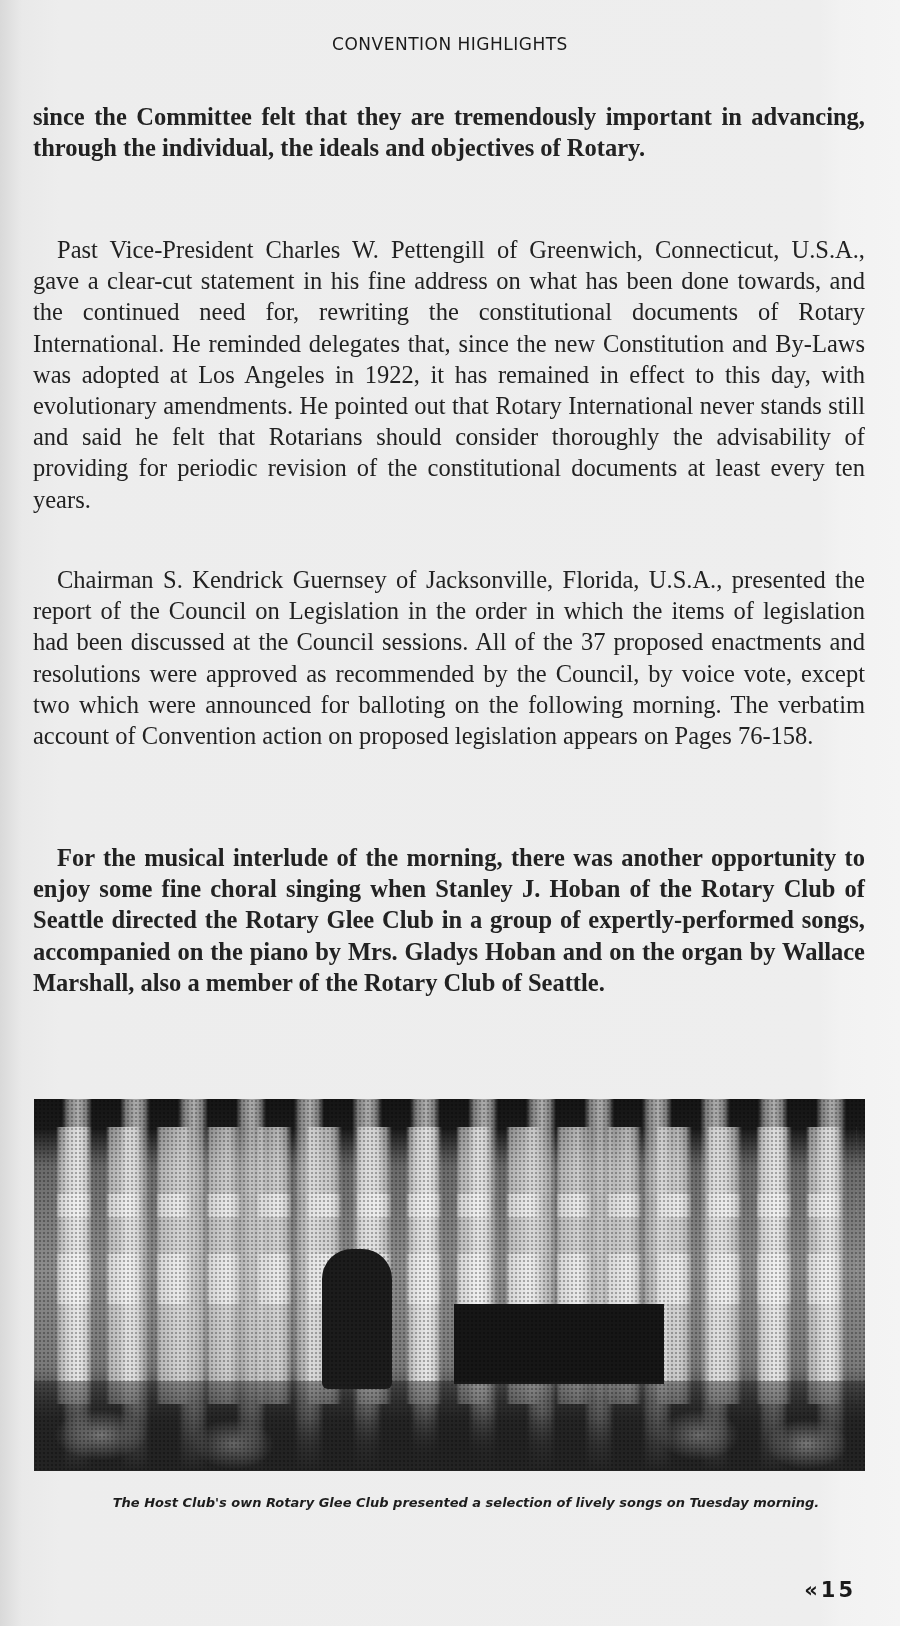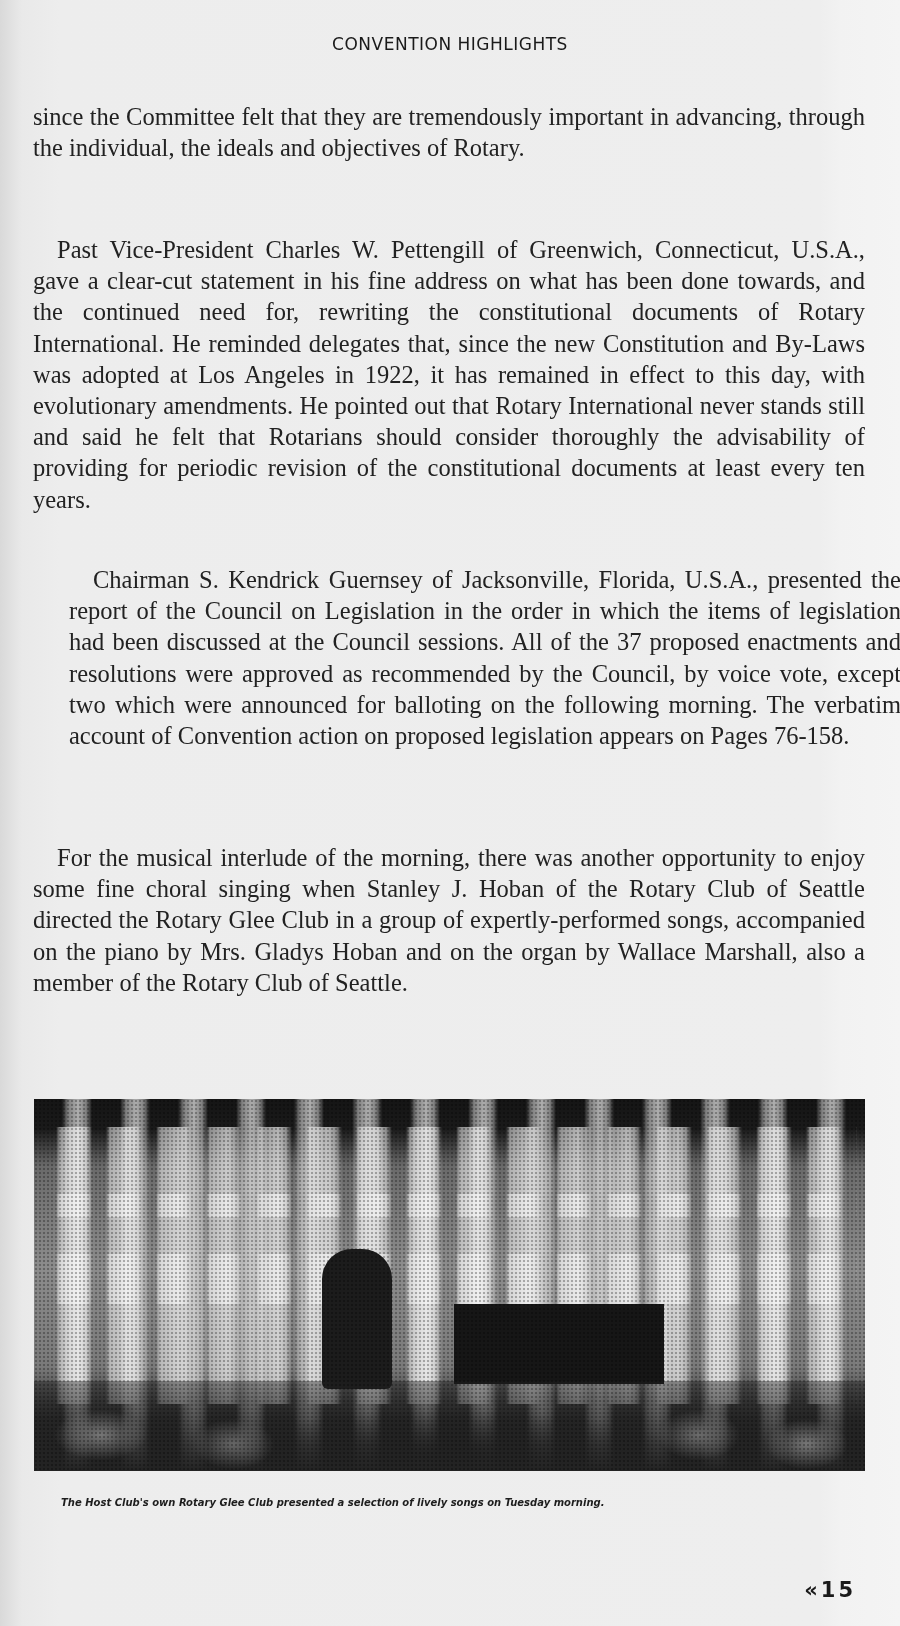--- a/index.html
+++ b/index.html
@@ -22,24 +22,24 @@
     }
     .body-text {
       position: absolute; left: 33px; width: 832px;
       font-family: "Liberation Serif", serif;
       font-size: 24.5px; line-height: 31.2px;
       text-align: justify;
       color: #222;
     }
     .body-text p { margin: 0; }
     .indent { text-indent: 24px; }
-    #p1 { top: 101px; }
+    #p1 { top: 101px; font-weight: bold; }
     #p2 { top: 234px; }
-    #p3 { top: 564px; margin-left: 36px; }
-    #p4 { top: 842px; }
+    #p3 { top: 564px; }
+    #p4 { top: 842px; font-weight: bold; }
 
     .photo {
       position: absolute; left: 34px; top: 1099px; width: 831px; height: 372px;
       background:
         radial-gradient(ellipse 40% 18% at 50% 96%, #1d1d1d 0%, transparent 70%),
         repeating-linear-gradient(90deg, rgba(220,220,220,0.0) 0px, rgba(220,220,220,0.0) 28px, rgba(215,215,215,0.55) 34px, rgba(225,225,225,0.75) 44px, rgba(215,215,215,0.55) 52px, rgba(220,220,220,0.0) 58px),
         linear-gradient(180deg, #151515 0%, #1a1a1a 8%, #6a6a6a 18%, #8d8d8d 45%, #7a7a7a 72%, #2b2b2b 86%, #222 100%);
       overflow: hidden;
     }
     .photo .halftone {
@@ -67,22 +67,23 @@
       background: radial-gradient(ellipse 8% 40% at 8% 60%, #777 0%, transparent 70%),
                   radial-gradient(ellipse 7% 40% at 24% 70%, #666 0%, transparent 70%),
                   radial-gradient(ellipse 7% 40% at 80% 60%, #6c6c6c 0%, transparent 70%),
                   radial-gradient(ellipse 7% 40% at 93% 70%, #777 0%, transparent 70%),
                   linear-gradient(180deg, rgba(30,30,30,0.4), #232323);
     }
     .caption {
       position: absolute; left: 61px; top: 1490px; width: 810px;
       font-family: "DejaVu Sans", sans-serif;
       font-style: italic; font-weight: bold;
-      font-size: 10px; line-height: 26px;
+      font-size: 13px; line-height: 26px;
       color: #1d1d1d;
+      text-align: center;
     }
     .page-number {
       position: absolute; right: 44px; top: 1578px;
       font-family: "DejaVu Sans", sans-serif;
       font-weight: bold; font-size: 21px; letter-spacing: 3px;
       color: #1a1a1a;
     }
   </style>
 </head>
 <body>

